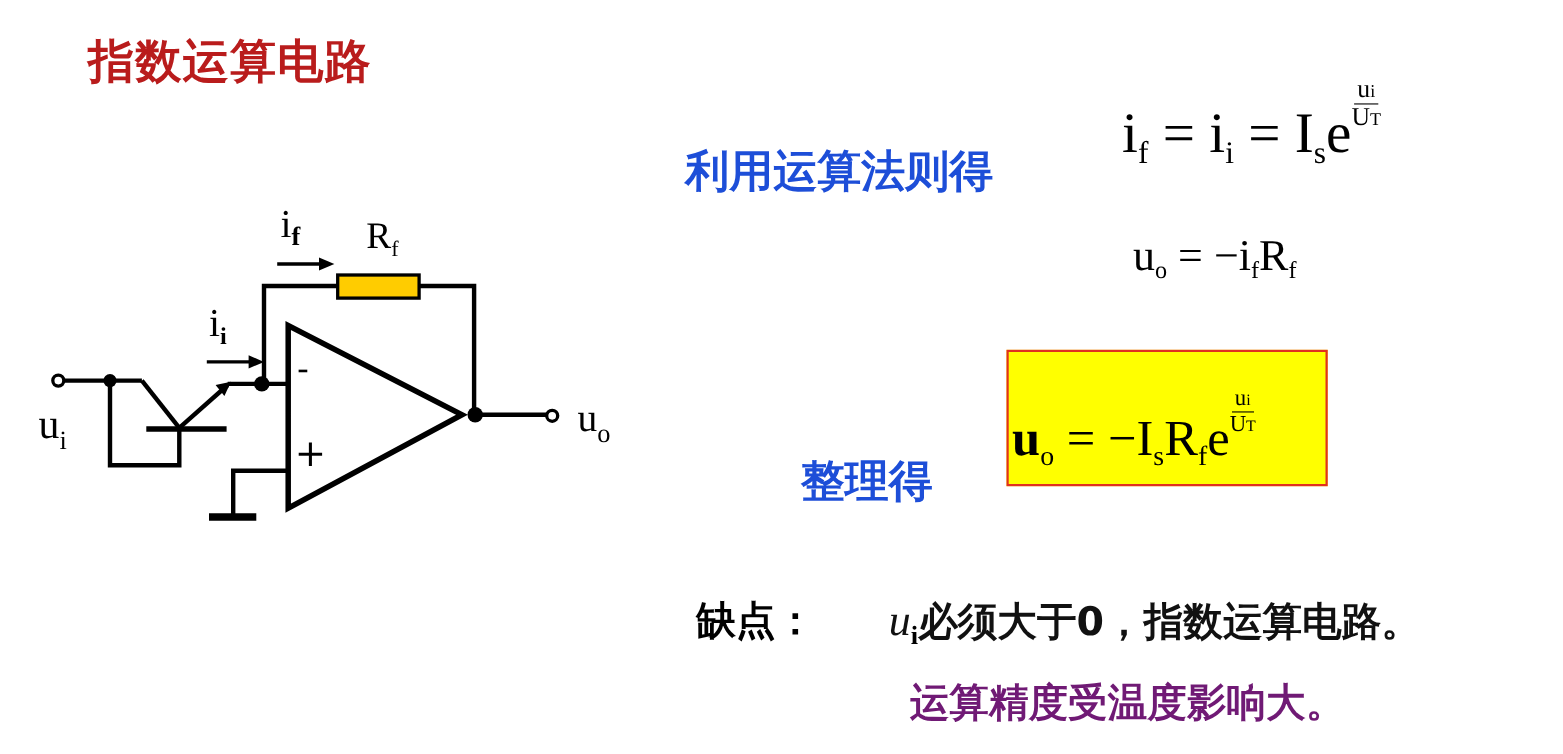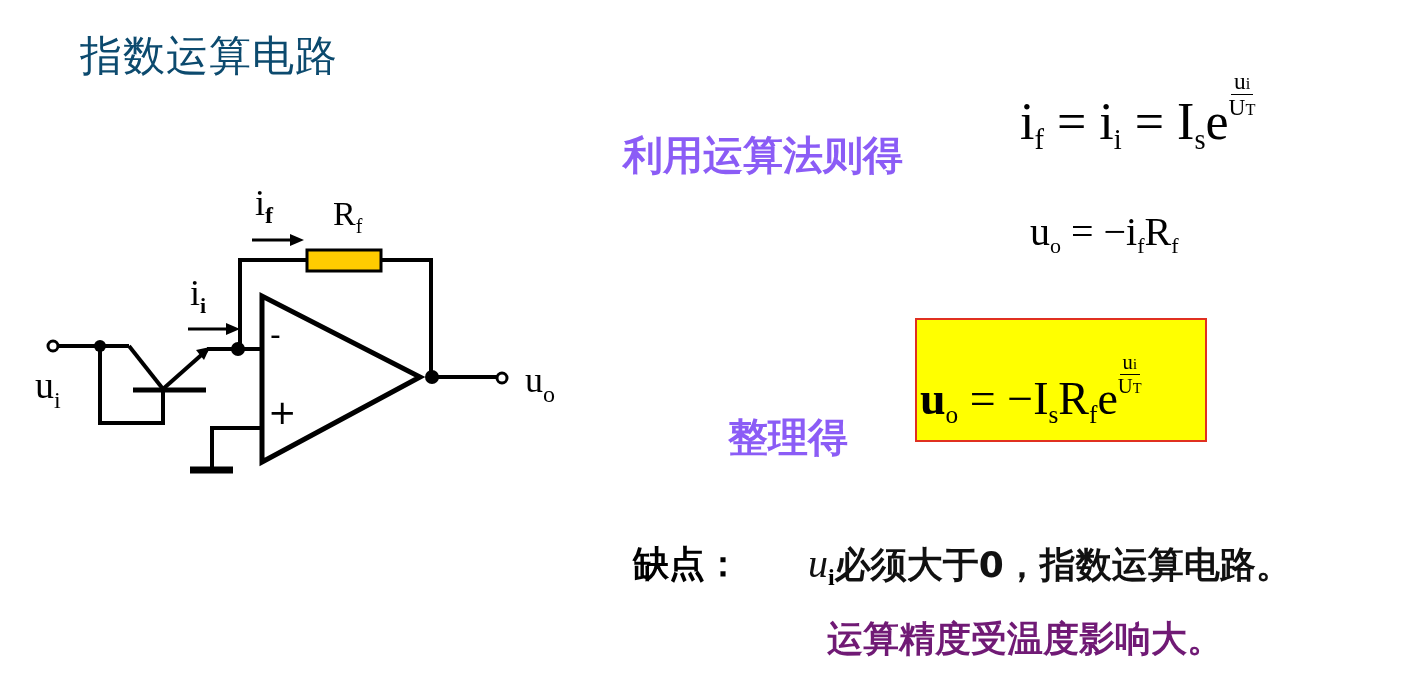--- a/index.html
+++ b/index.html
@@ -1,19 +1,19 @@
 <!DOCTYPE html>
 <html><head>
   <meta charset="utf-8">
   <style>
     html, body { margin: 0; padding: 0; }
     body { width: 1421px; height: 685px; background: #ffffff; position: relative; overflow: hidden; font-family: "DejaVu Sans", sans-serif; }
     .abs { position: absolute; }
-    .title { left: 80px; top: 28px; font-size: 42px; font-weight: normal; color: #0c4a6e; letter-spacing: 1px; }
-    .cn-blue { color: #8b5cf6; font-weight: bold; font-size: 40px; }
+    .title { left: 80px; top: 28px; font-size: 42px; font-weight: bold; color: #b91c1c; letter-spacing: 1px; }
+    .cn-blue { color: #1d4ed8; font-weight: bold; font-size: 40px; }
     .serif { font-family: "Liberation Serif", "DejaVu Serif", serif; color: #000; }
     .sub { font-size: 0.55em; position: relative; top: 0.35em; }
     .frac { display: inline-flex; flex-direction: column; align-items: center; font-size: 0.45em; vertical-align: top; position: relative; top: -1.0em; }
     .frac .num { border-bottom: 1.5px solid #000; padding: 0 3px; line-height: 1.1; }
     .frac .den { line-height: 1.1; font-family: Liberation Serif, serif; }
     .frac .den .sub2 { font-size: 0.7em; }
     .eq1 { left: 1020px; top: 92px; font-size: 52px; white-space: nowrap; }
     .eq2 { left: 1030px; top: 208px; font-size: 40px; white-space: nowrap; text-align: center; }
     .label1 { left: 623px; top: 128px; }
     .label2 { left: 728px; top: 410px; }

